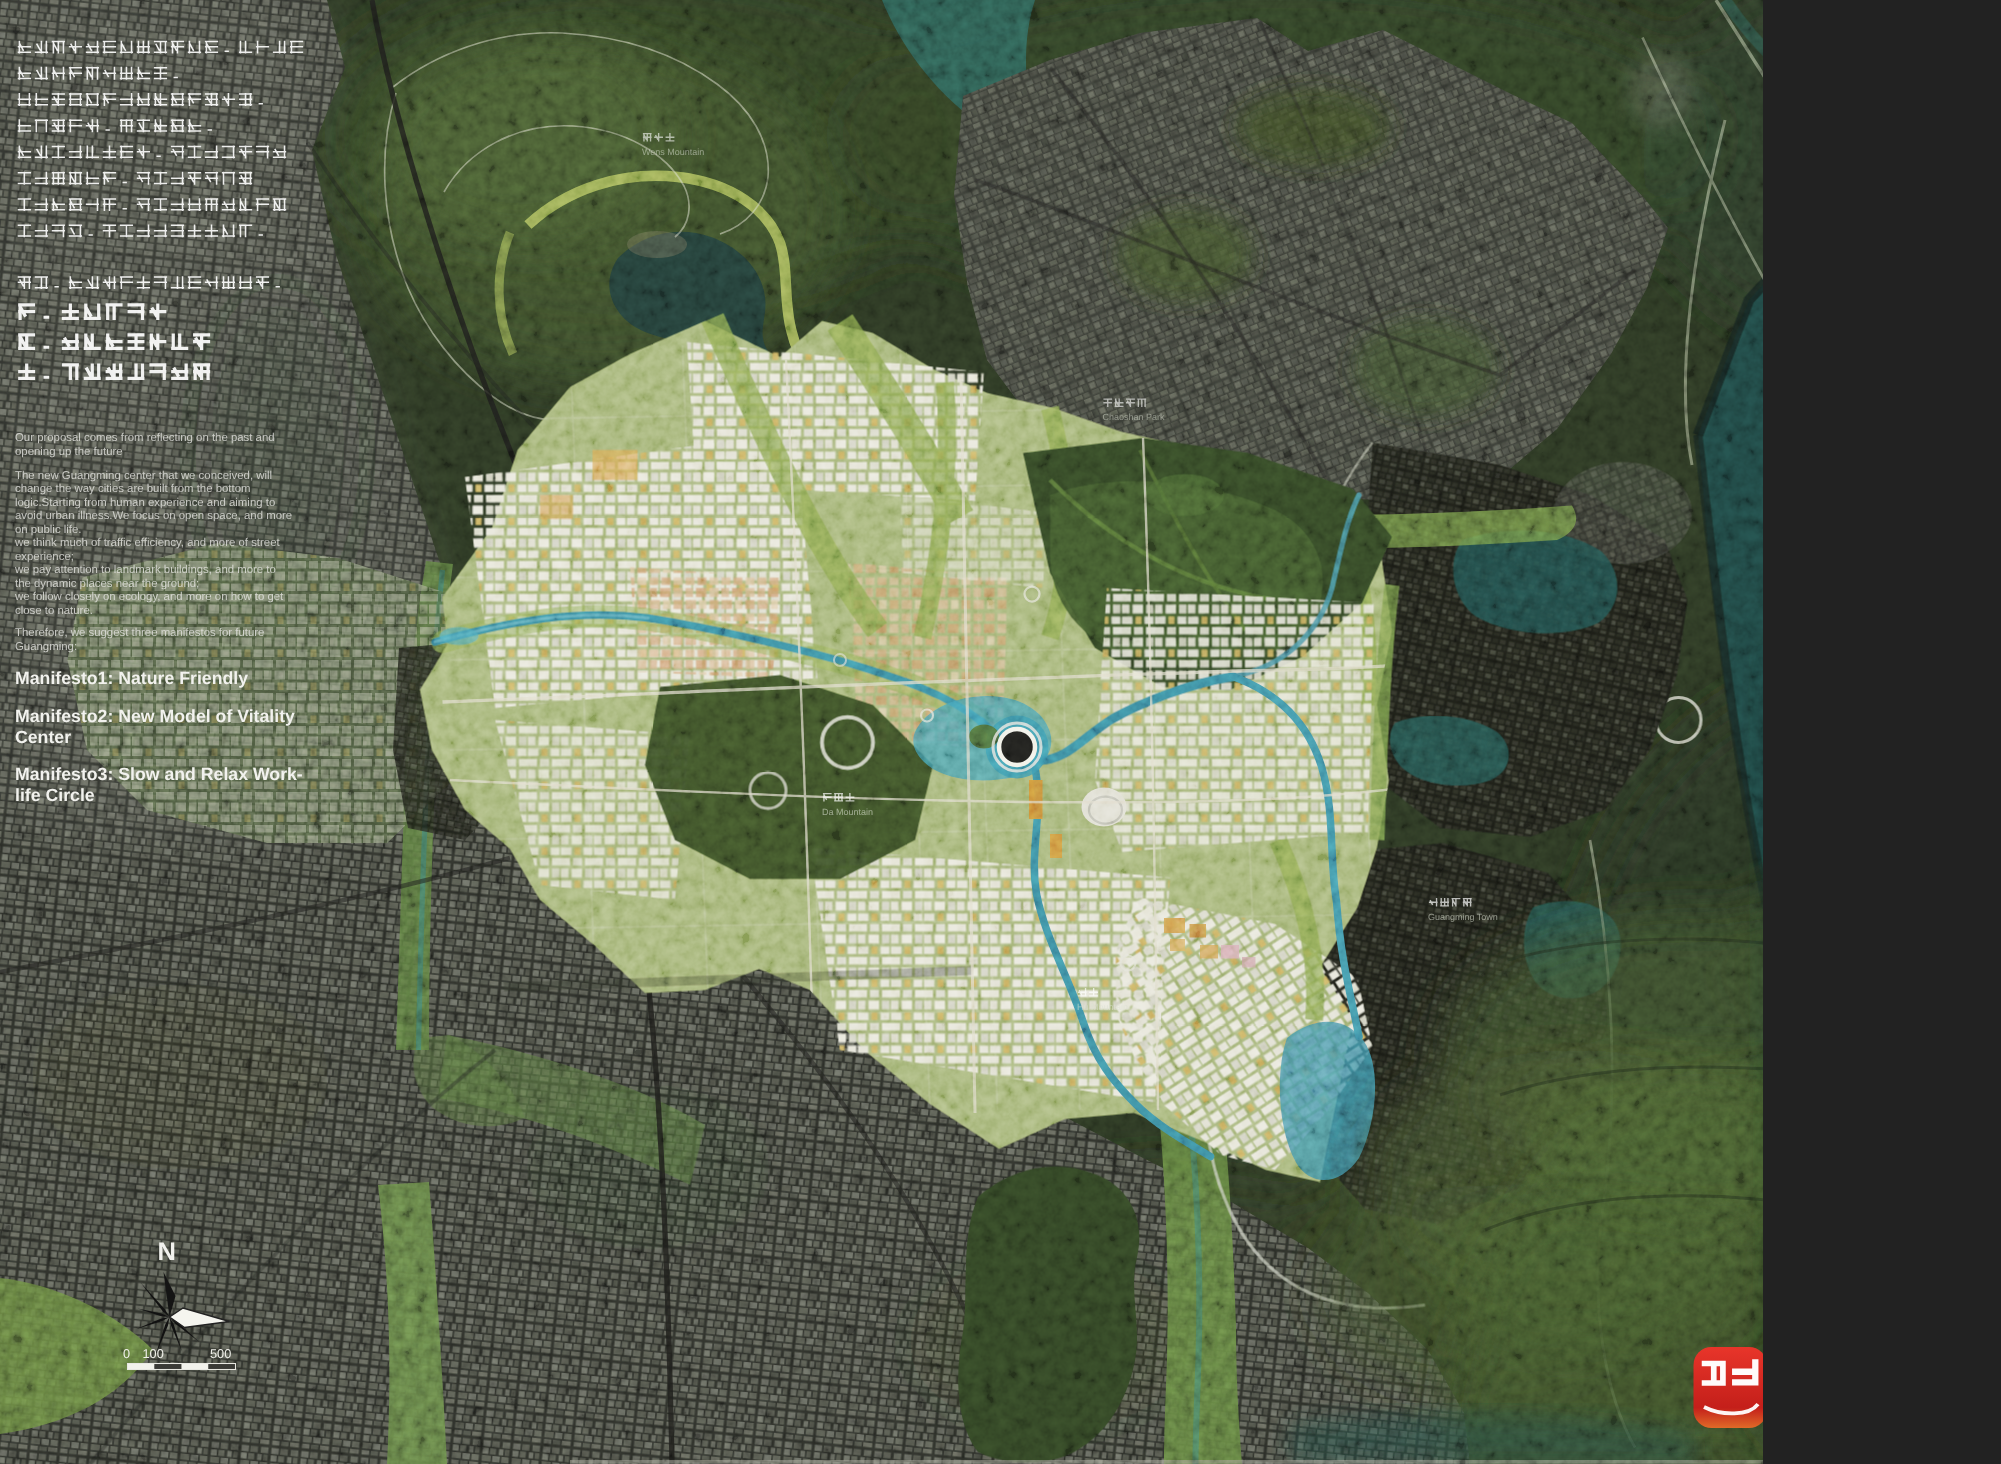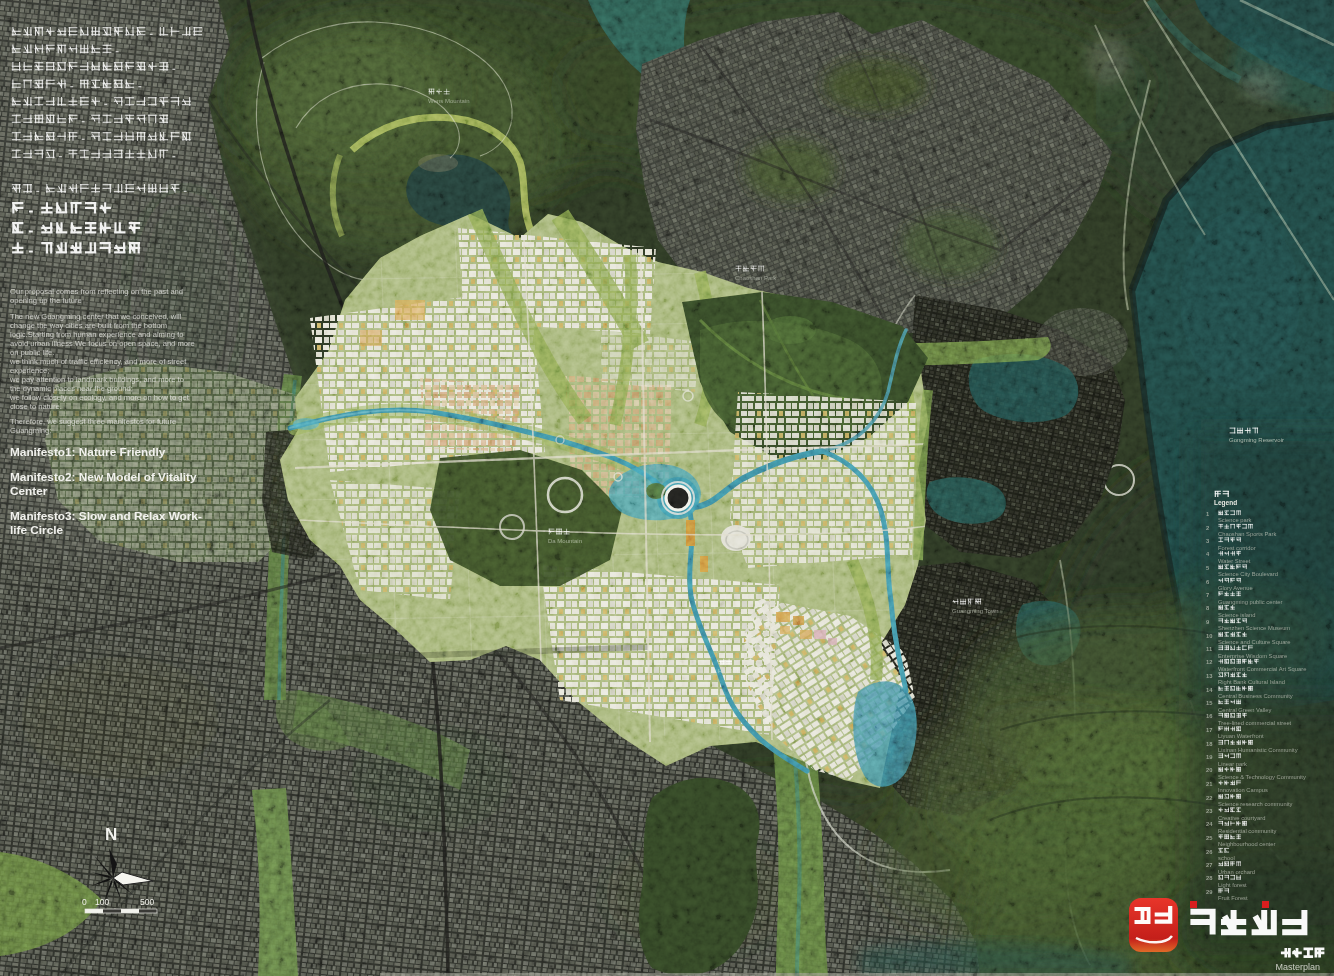--- a/index.html
+++ b/index.html
@@ -1,14 +1,14 @@
 <!DOCTYPE html>
 <html><head><meta charset="utf-8"><style>
 html,body{margin:0;padding:0;background:#222;}
-#wrap{position:relative;width:1334px;height:976px;overflow:hidden;font-family:"Liberation Sans",sans-serif;}
+#wrap{position:relative;width:1175px;height:976px;overflow:hidden;font-family:"Liberation Sans",sans-serif;}
 #base{position:absolute;left:0;top:0;filter:blur(0.45px) saturate(0.95) brightness(0.97);}
 #noise{position:absolute;left:0;top:0;mix-blend-mode:overlay;opacity:0.26;}
 #txt{position:absolute;left:0;top:0;filter:blur(0.3px);}
 </style></head><body>
 <div id="wrap">
 <svg id="base" width="1334" height="976" viewBox="0 0 1334 976">
 <defs>
 <pattern id="pgA" width="18" height="18" patternUnits="userSpaceOnUse" patternTransform="rotate(-22)">
 <rect width="18" height="18" fill="#3a3c36"></rect>
 <rect x="1" y="1" width="5" height="3" fill="#60635a"></rect>

